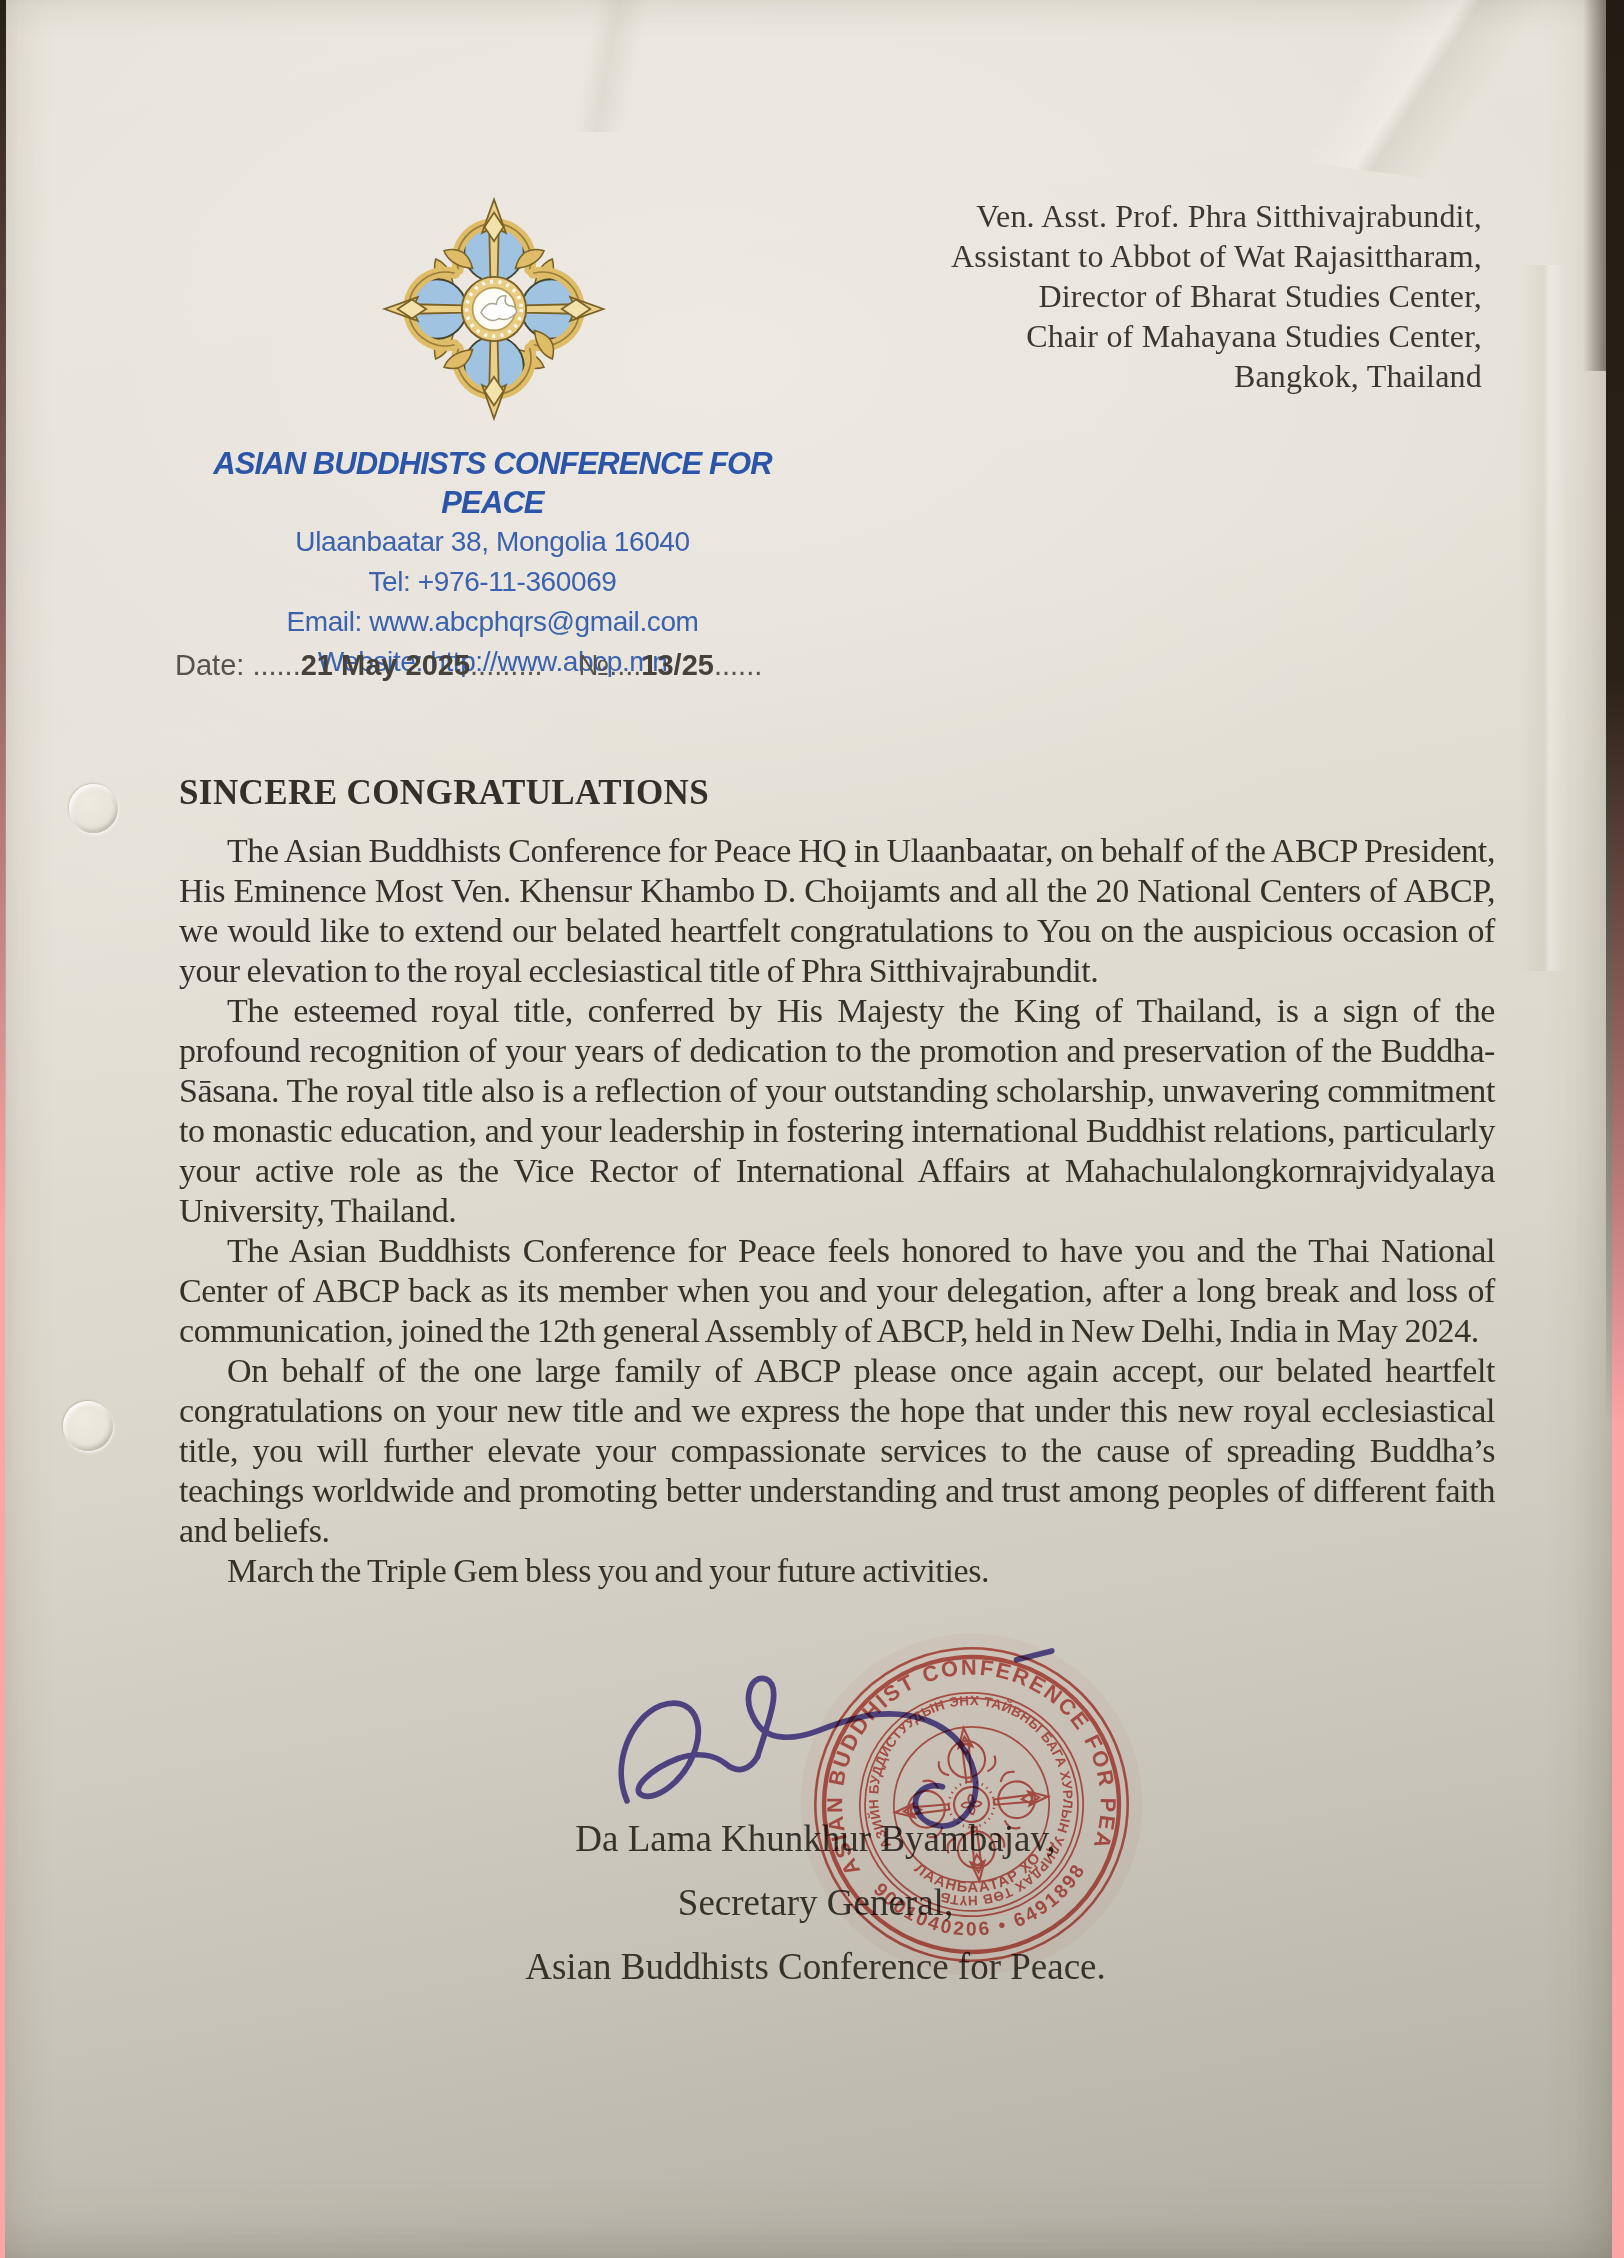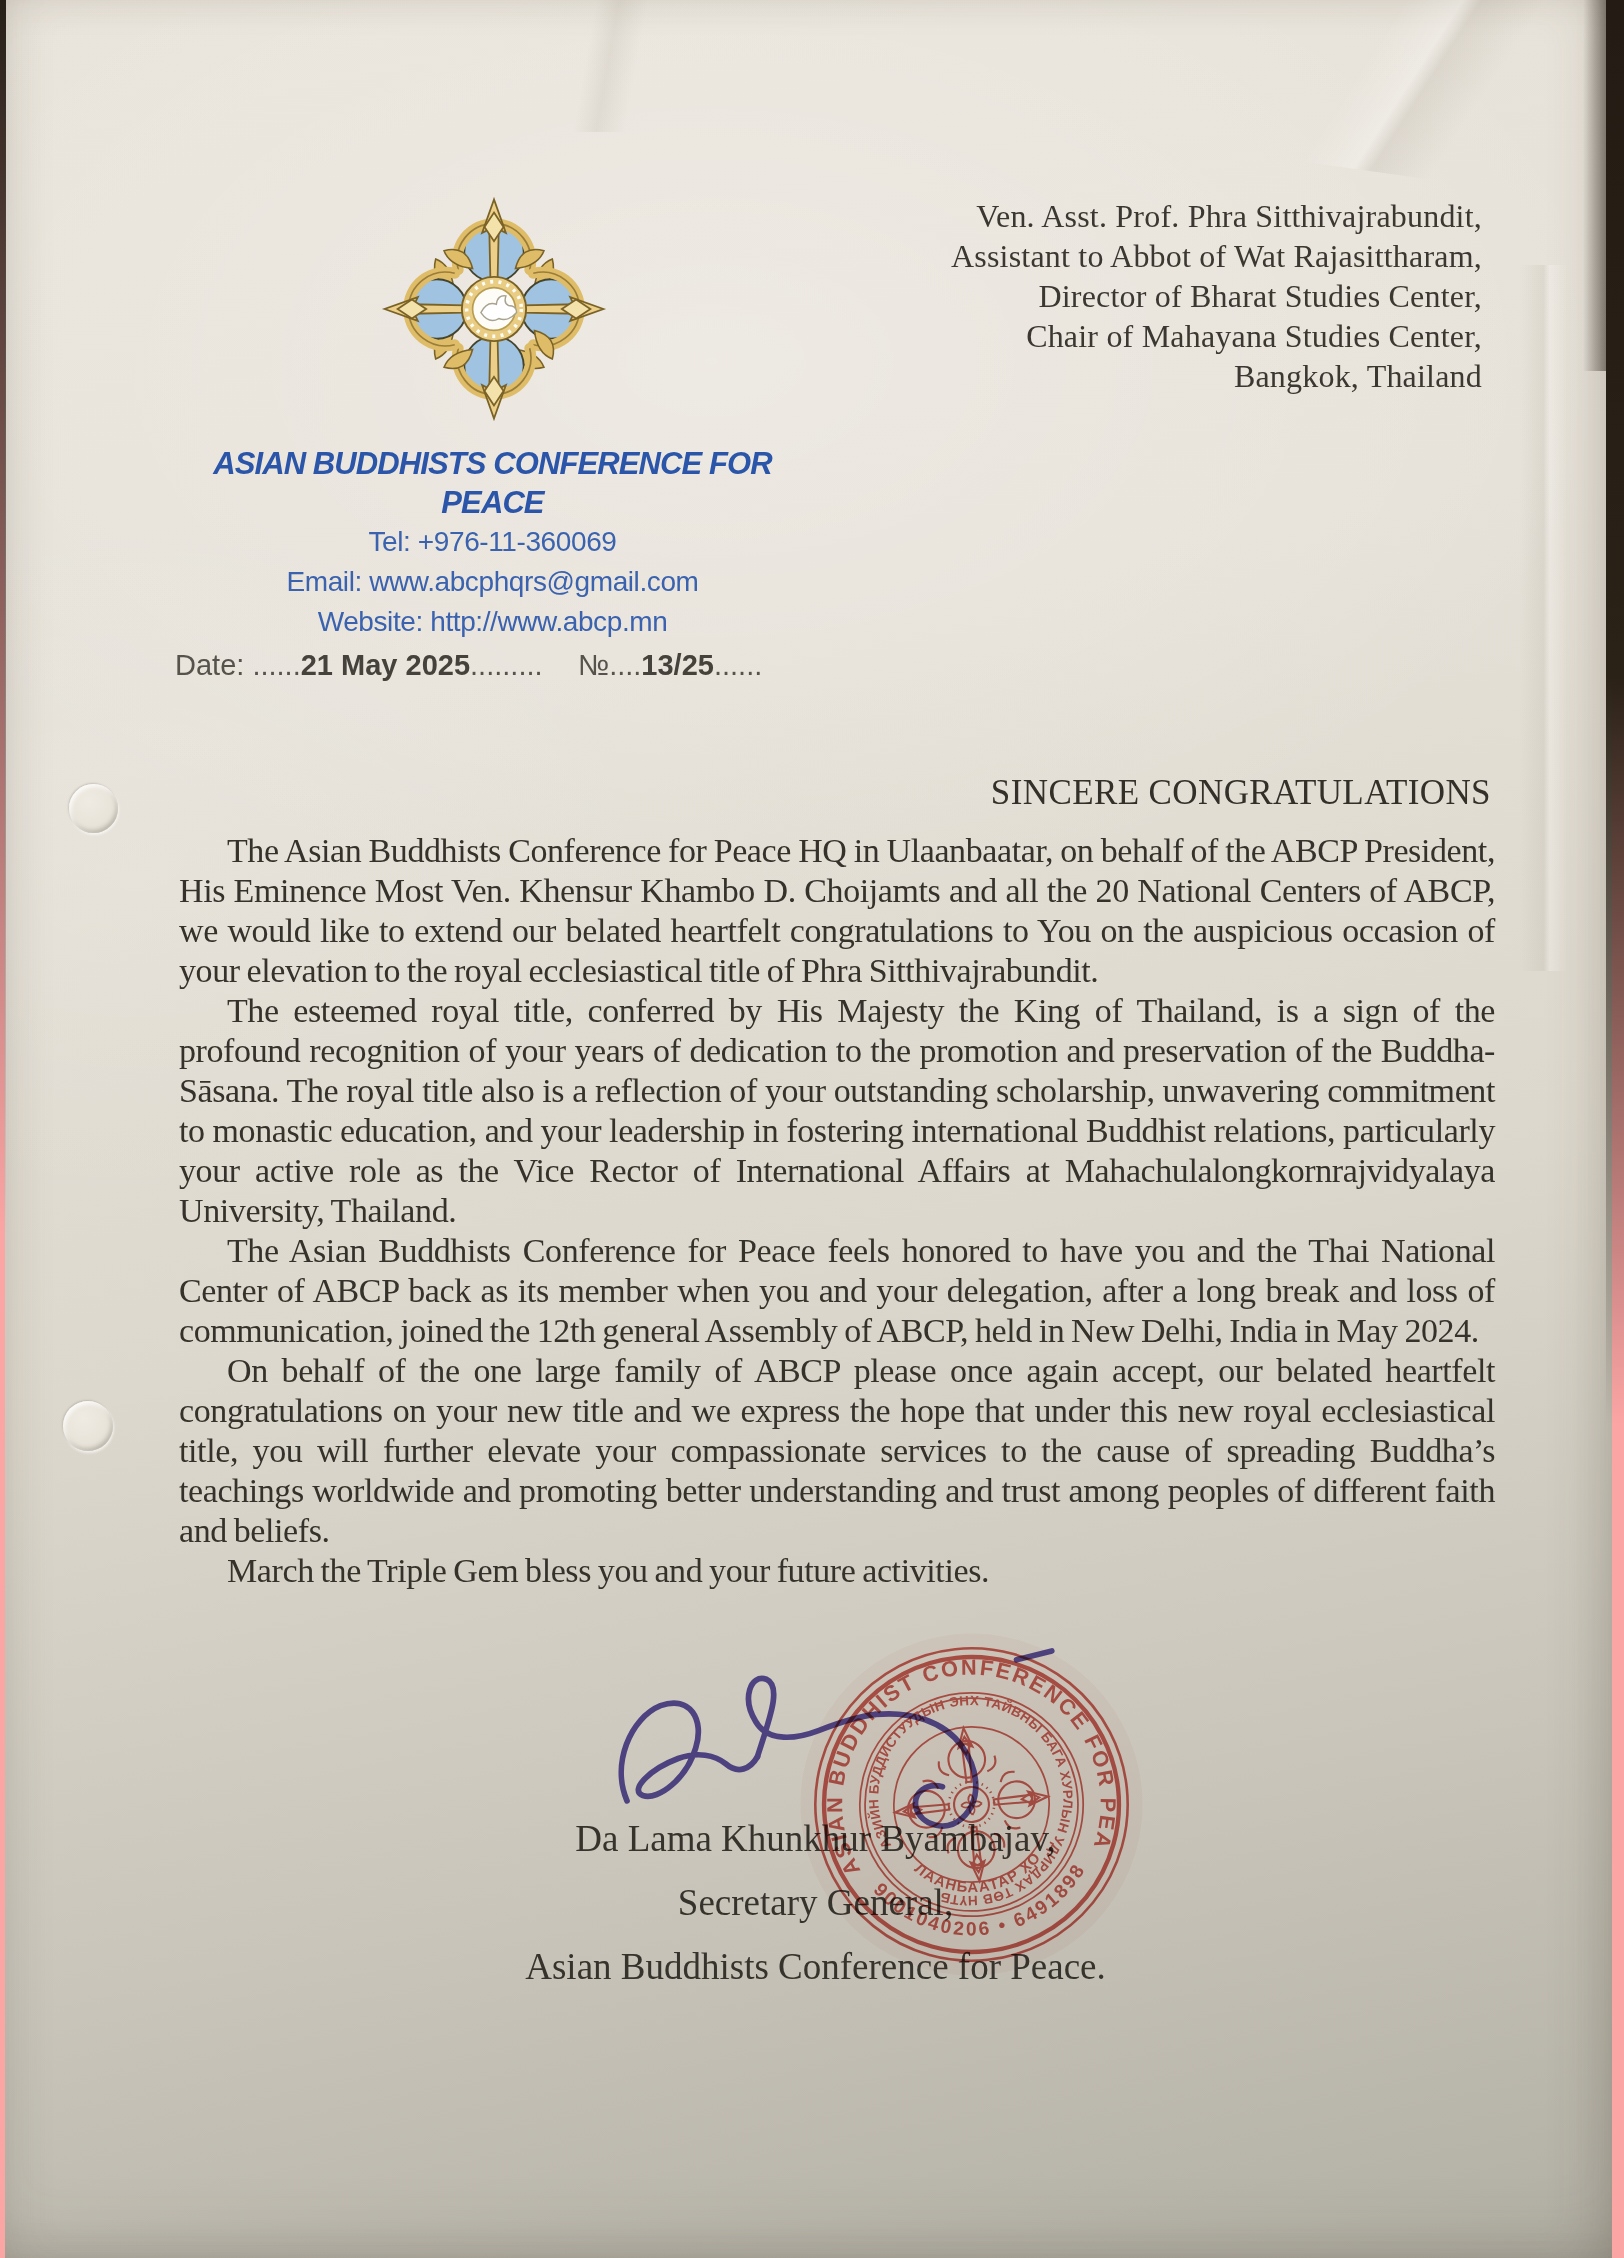--- a/index.html
+++ b/index.html
@@ -44,22 +44,22 @@
   .letterhead{position:absolute;left:181px;top:444px;width:623px;text-align:center;
      font-family:"Liberation Sans",sans-serif;}
   .lh-title{font-size:31px;font-weight:bold;letter-spacing:-0.9px;color:#2b55a8;line-height:39px;font-style:italic;}
   .lh-line{font-size:28px;color:#3a62ae;line-height:40px;letter-spacing:-0.4px;}
   
   .daterow{position:absolute;left:175px;top:649px;width:970px;
      font-family:"Liberation Sans",sans-serif;font-size:29px;color:#56534c;letter-spacing:0;}
   .daterow .no-part{position:absolute;left:403px;top:0;}
   .daterow b{color:#45423b;}
   
-  .letter-title{position:absolute;left:179px;top:773px;width:1312px;text-align:right;
-     font-size:35px;font-weight:normal;letter-spacing:0.4px;color:#33302a;}
+  .letter-title{position:absolute;left:179px;top:773px;width:1312px;text-align:left;
+     font-size:35px;font-weight:bold;letter-spacing:0.4px;color:#33302a;}
   
   .body-text{position:absolute;left:179px;top:831px;width:1316px;
      font-size:34px;line-height:40px;color:#35322c;text-align:justify;
      letter-spacing:-0.4px;word-spacing:-1.3px;}
   .body-text p{margin:0;text-indent:48px;}
   
   .sig-block{position:absolute;left:348px;top:1807px;width:935px;text-align:center;
      font-size:37px;line-height:64px;color:#36332d;}
   
   .stamp{position:absolute;left:797px;top:1630px;width:349px;height:349px;
@@ -108,20 +108,21 @@
   <div class="recipient">
     <div>Ven. Asst. Prof. Phra Sitthivajrabundit,</div>
     <div>Assistant to Abbot of Wat Rajasittharam,</div>
     <div>Director of Bharat Studies Center,</div>
     <div>Chair of Mahayana Studies Center,</div>
     <div>Bangkok, Thailand</div>
   </div>
 
   <div class="letterhead">
     <div class="lh-title">ASIAN BUDDHISTS CONFERENCE FOR PEACE</div>
+    <div class="lh-line">Ulaanbaatar 38, Mongolia 16040</div>
     <div class="lh-line">Tel: +976-11-360069</div>
     <div class="lh-line">Email: www.abcphqrs@gmail.com</div>
     <div class="lh-line">Website: http://www.abcp.mn</div>
   </div>
 
   <div class="daterow">
     <span>Date:</span>
     <span>......</span><b>21 May 2025</b><span>.........</span>
     <span class="no-part">
       <span>№</span><span>....</span><b>13/25</b><span>......</span>

